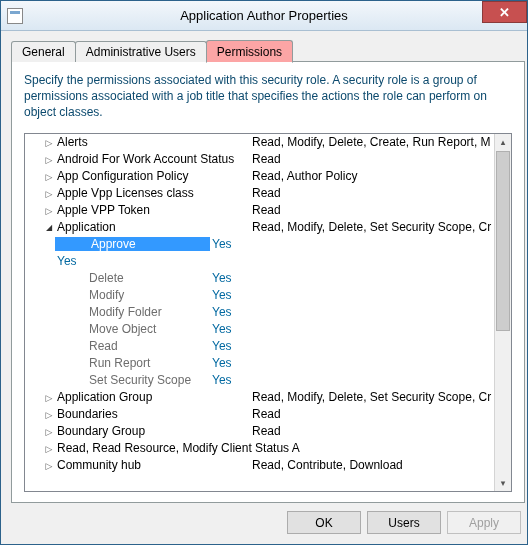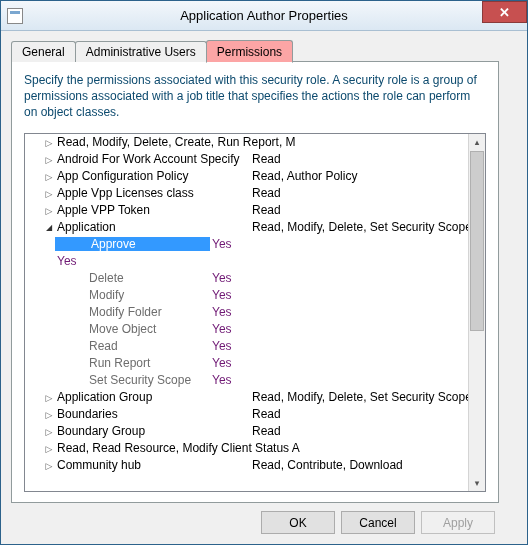--- a/index.html
+++ b/index.html
@@ -50,21 +50,21 @@
     position:absolute;
     right:0; top:0;
     width:45px; height:22px;
     background:#c75050;
     border:1px solid #8a3a3a;
     display:flex; align-items:center; justify-content:center;
     color:#fff; font-weight:bold; font-size:13px;
   }
   .content {
     flex:1;
-    padding: 8px 28px 6px 10px;
+    padding: 8px 2px 6px 10px;
     display:flex;
     flex-direction:column;
   }
   .tabs {
     display:flex;
     align-items:flex-end;
     height:23px;
     position:relative;
     z-index:2;
   }
@@ -139,21 +139,21 @@
     padding-left:2px;
   }
   .row .val {
     flex:1;
     overflow:hidden;
     text-overflow:clip;
     padding-left:2px;
   }
   .row.indent .exp { margin-left:18px; width:12px; }
   .row.child .name { color:#6d6d6d; padding-left:34px; width:155px; }
-  .row.child .val { color:#701a75; }
+  .row.child .val { color:#0369a1; }
   .row.selected .name {
     background:#3399ff;
     color:#fff;
   }
   .row.selected .name span.seltext {
     display:inline-block;
     padding:0 2px;
   }
   .row.child .exp { visibility:hidden; margin-left:18px; }
   .row.cut { color:#000; }
@@ -225,27 +225,28 @@
     <div class="tabpanel">
 
       <div class="desc">Specify the permissions associated with this security role. A security role is a group of permissions associated with a job title that specifies the actions the role can perform on object classes.</div>
 
       <div class="gridwrap">
         <div class="gridinner" id="gridinner">
             <div class="row indent">
               <span class="exp">
                 <span class="tri-right"></span>
               </span>
+              <span class="name">Alerts</span>
               <span class="val">Read, Modify, Delete, Create, Run Report, M</span>
             </div>
             <div class="row indent">
               <span class="exp">
                 <span class="tri-right"></span>
               </span>
-              <span class="name">Android For Work Account Specify</span>
+              <span class="name">Android For Work Account Status</span>
               <span class="val">Read</span>
             </div>
             <div class="row indent">
               <span class="exp">
                 <span class="tri-right"></span>
               </span>
               <span class="name">App Configuration Policy</span>
               <span class="val">Read, Author Policy</span>
             </div>
             <div class="row indent">
@@ -352,18 +353,18 @@
           <div class="sb-btn">▴</div>
           <div class="sb-thumb"></div>
           <div class="sb-btn bottom">▾</div>
         </div>
       </div>
 
     </div>
 
     <div class="btnbar">
       <button class="btn">OK</button>
-      <button class="btn">Cancel</button>
+      <button class="btn">Users</button>
       <button class="btn" disabled="">Apply</button>
     </div>
 
   </div>
 </div>
 
 </body></html>

